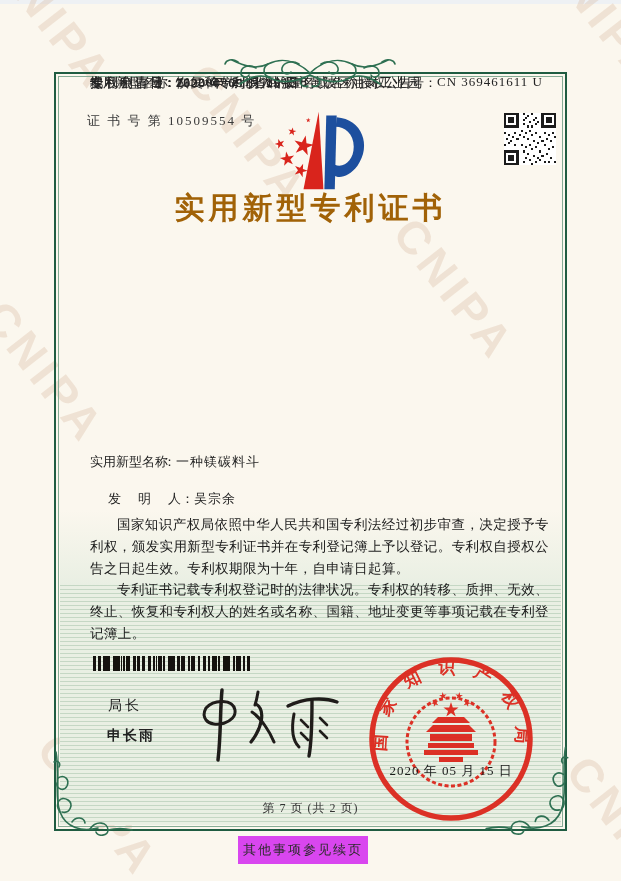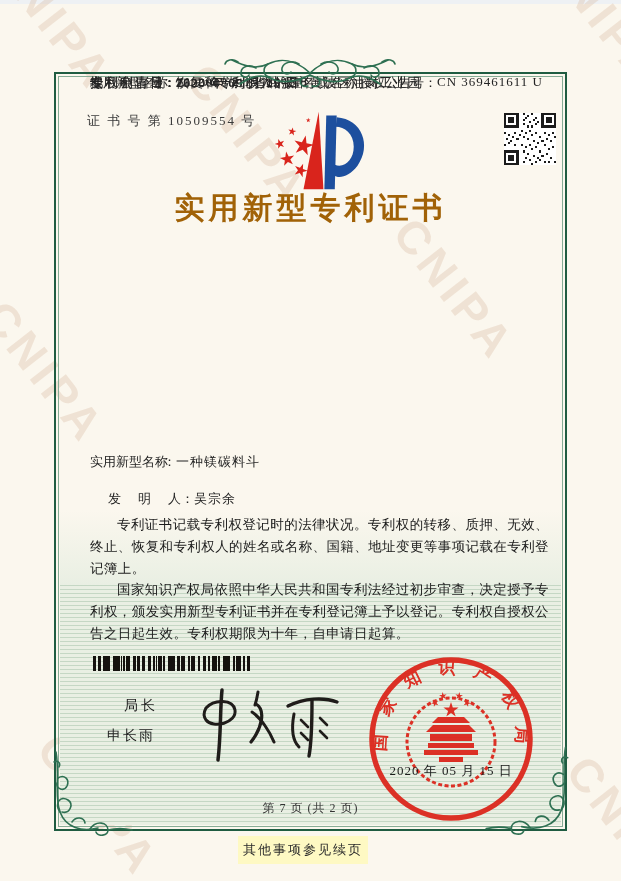--- a/index.html
+++ b/index.html
@@ -50,36 +50,36 @@
   .body-text p{margin:0;text-indent:2em;letter-spacing:0.4px;}
 
   
   .barcode{position:absolute;left:37px;top:582px;width:160px;height:15px;
      background:
        repeating-linear-gradient(90deg,#15120f 0 2px,rgba(0,0,0,0) 2px 5px),
        repeating-linear-gradient(90deg,#15120f 0 1px,rgba(0,0,0,0) 1px 7px),
        repeating-linear-gradient(90deg,#15120f 0 3px,rgba(0,0,0,0) 3px 11px);}
 
   
-  .sig-role{position:absolute;left:68px;top:623px;font-size:14px;letter-spacing:3px;color:#222;}
-  .sig-name{position:absolute;left:51px;top:653px;font-size:14px;letter-spacing:2px;color:#222;}
+  .sig-role{position:absolute;left:52px;top:623px;font-size:14px;letter-spacing:3px;color:#222;}
+  .sig-name{position:absolute;left:51px;top:653px;font-size:14px;letter-spacing:2px;color:#222;font-weight:bold;}
   .sig-svg{position:absolute;left:138px;top:606px;width:150px;height:88px;}
   .sig-svg path{stroke:#1f1c1a;fill:none;stroke-linecap:round;stroke-linejoin:round;}
 
   
   .seal{position:absolute;left:310px;top:580px;width:170px;height:170px;}
   .seal svg{position:absolute;inset:0;opacity:.93;}
   .seal-date{position:absolute;left:0;top:108px;width:100%;text-align:center;
              font-size:13px;color:#1c1c1c;letter-spacing:1px;}
 
   
   .page-num{position:absolute;left:0;top:726px;width:100%;text-align:center;
             font-size:12px;letter-spacing:1px;color:#333;}
   .footer-note{position:absolute;left:238px;top:836px;width:130px;padding:5px 0;
-            background:#fef9c3;text-align:center;font-size:13px;letter-spacing:2px;color:#2b2b2b;}
+            background:#d946ef;text-align:center;font-size:13px;letter-spacing:2px;color:#2b2b2b;}
 </style>
 </head>
 <body>
 
 <div class="page">
 
   <svg width="0" height="0" style="position:absolute" aria-hidden="true">
     <defs>
       <path id="star" d="M0,-1 L0.2245,-0.309 L0.9511,-0.309 L0.3633,0.118 L0.5878,0.809 L0,0.382 L-0.5878,0.809 L-0.3633,0.118 L-0.9511,-0.309 L-0.2245,-0.309 Z"></path>
     </defs>
@@ -164,22 +164,22 @@
       <span class="flabel">地址</span><span class="fcolon">：</span><span class="fvalue">750000 湖北省武汉市黄陂区油岗工业园</span>
     </div>
     <div class="frow">
       <span class="flabel">实用新型名称</span><span class="fcolon">：</span><span class="fvalue">2020 年 05 月 15 日</span>
       <span class="fcol2">
         <span>授权公告号</span><span>：</span><span class="fvalue">CN 369461611 U</span>
       </span>
     </div>
 
     <div class="body-text">
+      <p>国家知识产权局依照中华人民共和国专利法经过初步审查，决定授予专利权，颁发实用新型专利证书并在专利登记簿上予以登记。专利权自授权公告之日起生效。专利权期限为十年，自申请日起算。</p>
       <p>专利证书记载专利权登记时的法律状况。专利权的转移、质押、无效、终止、恢复和专利权人的姓名或名称、国籍、地址变更等事项记载在专利登记簿上。</p>
-      <p>国家知识产权局依照中华人民共和国专利法经过初步审查，决定授予专利权，颁发实用新型专利证书并在专利登记簿上予以登记。专利权自授权公告之日起生效。专利权期限为十年，自申请日起算。</p>
     </div>
 
     <div class="barcode"></div>
 
     <div class="sig-role">局长</div>
     <div class="sig-name">申长雨</div>
     <svg class="sig-svg" viewBox="0 0 150 88">
       <path d="M28,10 C26,30 27,55 24,80" stroke-width="3.5"></path>
       <path d="M12,28 C20,19 39,19 41,30 C43,43 19,49 12,40 C8,34 11,30 12,28" stroke-width="3"></path>
       <path d="M64,12 C63,18 62,22 61,25" stroke-width="3"></path>

